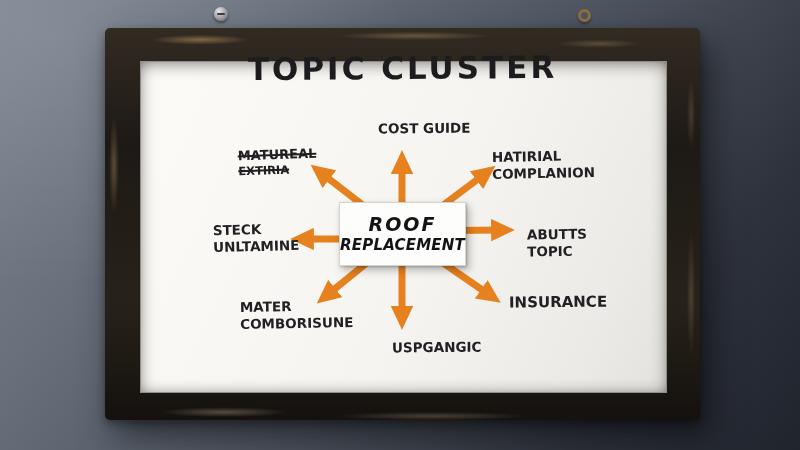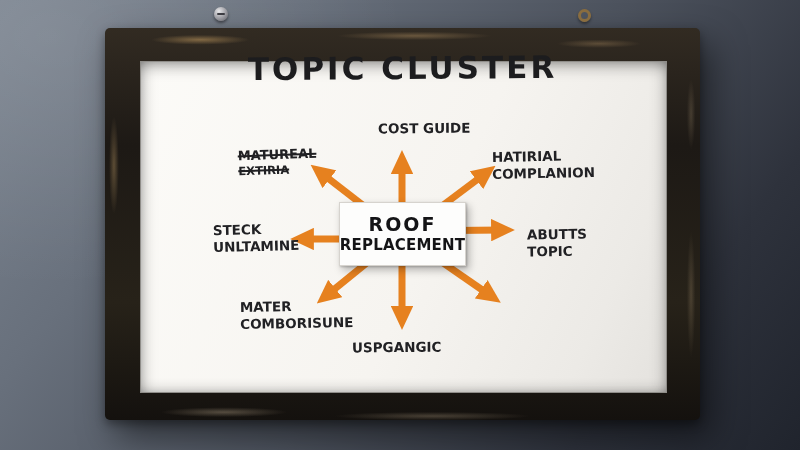--- a/index.html
+++ b/index.html
@@ -64,39 +64,40 @@
   }
   
   svg.arrows{position:absolute;left:0;top:0;z-index:2;}
   
   .center-box{
     position:absolute;left:339px;top:202px;width:125px;height:62px;z-index:3;
     background:#fdfdfc;border:1px solid #d6d3ce;
     box-shadow:3px 4px 8px rgba(0,0,0,.28), 1px 1px 2px rgba(0,0,0,.2);
     display:flex;flex-direction:column;align-items:center;justify-content:center;
     color:#141416;
+    font-style:italic;
   }
   .center-line1{font-size:19px;font-weight:bold;letter-spacing:2px;line-height:1.15;}
   .center-line2{font-size:15px;font-weight:bold;letter-spacing:.2px;line-height:1.2;}
   
   .label{
     position:absolute;z-index:3;color:#212124;font-weight:bold;
     font-size:13.5px;line-height:1.25;white-space:nowrap;
   }
   .label span{display:block;}
   .lbl-top{left:378px;top:120px;transform:rotate(-.5deg);}
   .lbl-top-left{left:238px;top:147px;transform:rotate(-2deg);font-size:13px;}
   .lbl-top-left span{text-decoration:line-through;text-decoration-thickness:2px;}
   .lbl-top-left span:last-child{font-size:11.5px;}
   .lbl-top-right{left:492px;top:148px;transform:rotate(-1deg);}
   .lbl-left{left:213px;top:221px;transform:rotate(-1.5deg);}
   .lbl-right{left:527px;top:226px;transform:rotate(-1deg);}
   .lbl-bottom-left{left:240px;top:298px;transform:rotate(-1deg);}
   .lbl-bottom-right{left:509px;top:293px;font-size:15px;transform:rotate(-.5deg);}
-  .lbl-bottom{left:352px;top:339px;transform:rotate(-.5deg);}
+  .lbl-bottom{left:392px;top:339px;transform:rotate(-.5deg);}
 </style>
 </head>
 <body>
 
 <div class="wall"></div>
 
 <div class="frame"></div>
 <div class="hanger-screw"></div>
 <div class="hanger-ring"></div>
 
@@ -150,17 +151,18 @@
   <span>ABUTTS</span>
   <span>TOPIC</span>
 </div>
 
 <div class="label lbl-bottom-left">
   <span>MATER</span>
   <span>COMBORISUNE</span>
 </div>
 
 <div class="label lbl-bottom-right">
+  <span>INSURANCE</span>
 </div>
 
 <div class="label lbl-bottom">
   <span>USPGANGIC</span>
 </div>
 
 </body></html>

